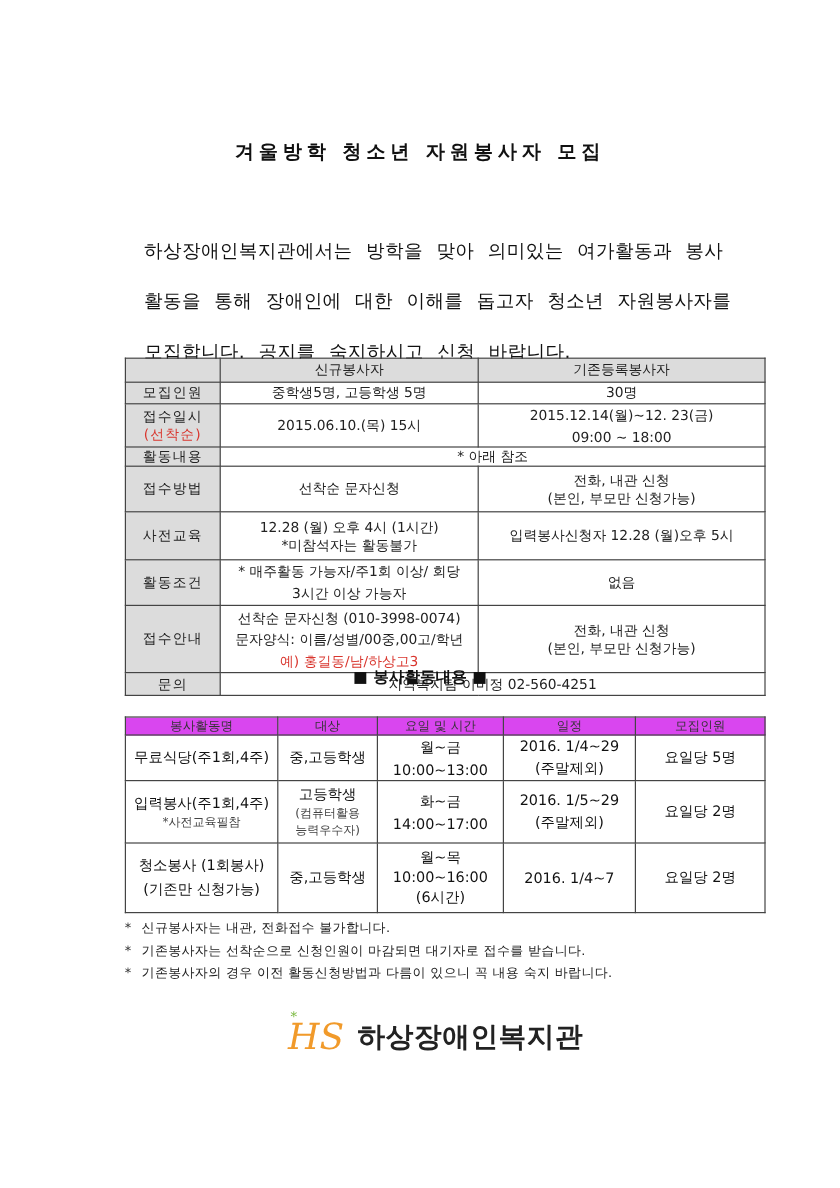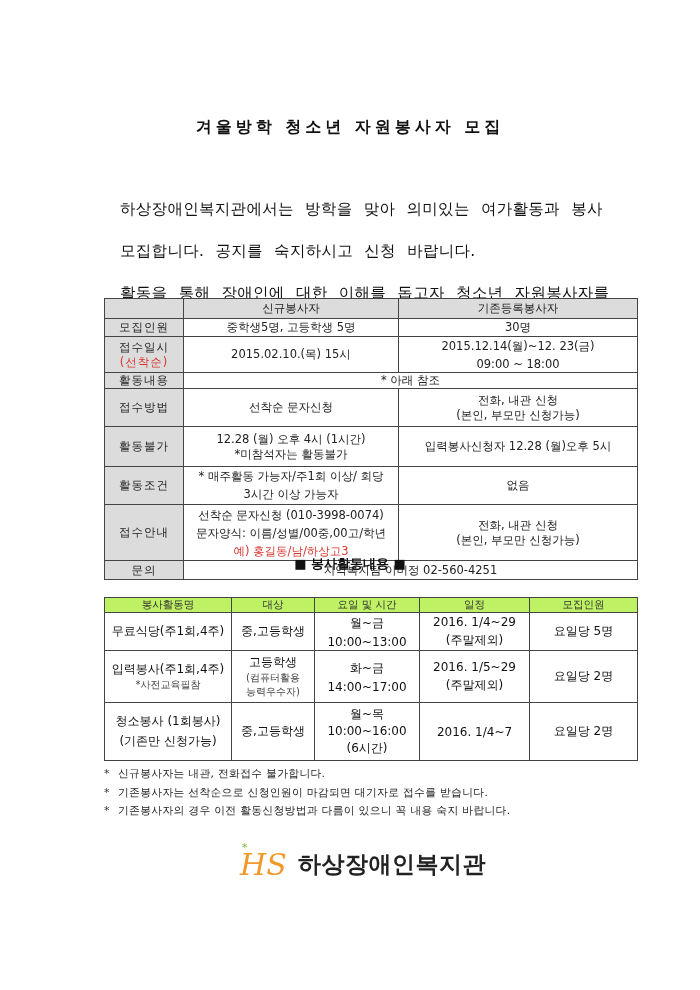--- a/index.html
+++ b/index.html
@@ -14,82 +14,82 @@
   table { border-collapse:collapse; position:absolute; font-size:11.5px; color:#222; }
   td, th { border:1px solid #444; text-align:center; vertical-align:middle; padding:0 2px; font-weight:normal; }
   .t1 { left:104px; top:283px; width:534px;margin-top:15px; }
   .t1 .hd { background:#dcdcdc; }
   .t1 .lbl { background:#dcdcdc; width:74px; letter-spacing:1px; }
   .red { color:#d9362e; }
 
   .section { position:absolute; left:0; width:700px; top:555px; text-align:center; font-size:13px; font-weight:bold; }
 
   .t2 { left:104px; top:597px; width:534px; font-size:11.5px; }
-  .t2 th { background:#bef264; font-size:10.5px; height:14px; color:#333;margin-left:32px; }
+  .t2 th { background:#d946ef; font-size:10.5px; height:14px; color:#333;margin-left:32px; }
   .t2 td { font-size:12px; color:#111; }
   .t2 .lite { font-size:10px; color:#444; }
 
   .notes { position:absolute; left:104px; top:765px; font-size:10.8px; line-height:18.5px; color:#222; letter-spacing:0.3px; }
   .notes div { white-space:nowrap; }
   .notes .b { display:inline-block; width:14px; color:#333; }
 
   .logo { position:absolute; left:240px; top:844px; height:40px; display:flex; align-items:center; }
   .logo-mark { position:relative; font-family:"DejaVu Serif", "Liberation Serif", serif; font-style:italic;
                color:#f19a2a; font-size:30px; width:58px; }
   .logo-star { position:absolute; left:2px; top:-6px; color:#78b83c; font-size:11px; font-style:normal; }
   .logo-text { font-size:23px; font-weight:bold; color:#222; letter-spacing:0.5px; }
 </style>
 </head>
 <body>
 
 <div class="title">겨울방학 청소년 자원봉사자 모집</div>
 
 <div class="intro">
   <p>하상장애인복지관에서는 방학을 맞아 의미있는 여가활동과 봉사</p>
+  <p>활동을 통해 장애인에 대한 이해를 돕고자 청소년 자원봉사자를</p>
   <p>모집합니다. 공지를 숙지하시고 신청 바랍니다.</p>
-  <p>활동을 통해 장애인에 대한 이해를 돕고자 청소년 자원봉사자를</p>
 </div>
 
 <table class="t1">
   <tbody>
       <tr style="height:20px">
     <td class="hd lbl"></td>
     <td class="hd" style="width:210px">신규봉사자</td>
     <td class="hd">기존등록봉사자</td>
   </tr>
   <tr style="height:18px">
     <td class="lbl">모집인원</td>
     <td>중학생5명, 고등학생 5명</td>
     <td>30명</td>
   </tr>
   <tr style="height:36px">
     <td class="lbl">
       <div>접수일시</div>
       <div class="red">(선착순)</div>
     </td>
-    <td>2015.02.10.(목) 15시</td>
+    <td>2015.06.10.(목) 15시</td>
     <td>
       <div>2015.12.14(월)~12. 23(금)</div>
       <div style="margin-top:3px">09:00 ~ 18:00</div>
     </td>
   </tr>
   <tr style="height:16px">
     <td class="lbl">활동내용</td>
     <td colspan="2">* 아래 참조</td>
   </tr>
   <tr style="height:38px">
     <td class="lbl">접수방법</td>
     <td>선착순 문자신청</td>
     <td>
       <div>전화, 내관 신청</div>
       <div>(본인, 부모만 신청가능)</div>
     </td>
   </tr>
   <tr style="height:40px">
-    <td class="lbl">활동불가</td>
+    <td class="lbl">사전교육</td>
     <td>
       <div>12.28 (월) 오후 4시 (1시간)</div>
       <div>*미참석자는 활동불가</div>
     </td>
     <td>입력봉사신청자 12.28 (월)오후 5시</td>
   </tr>
   <tr style="height:38px">
     <td class="lbl">활동조건</td>
     <td>
       <div>* 매주활동 가능자/주1회 이상/ 회당</div>

